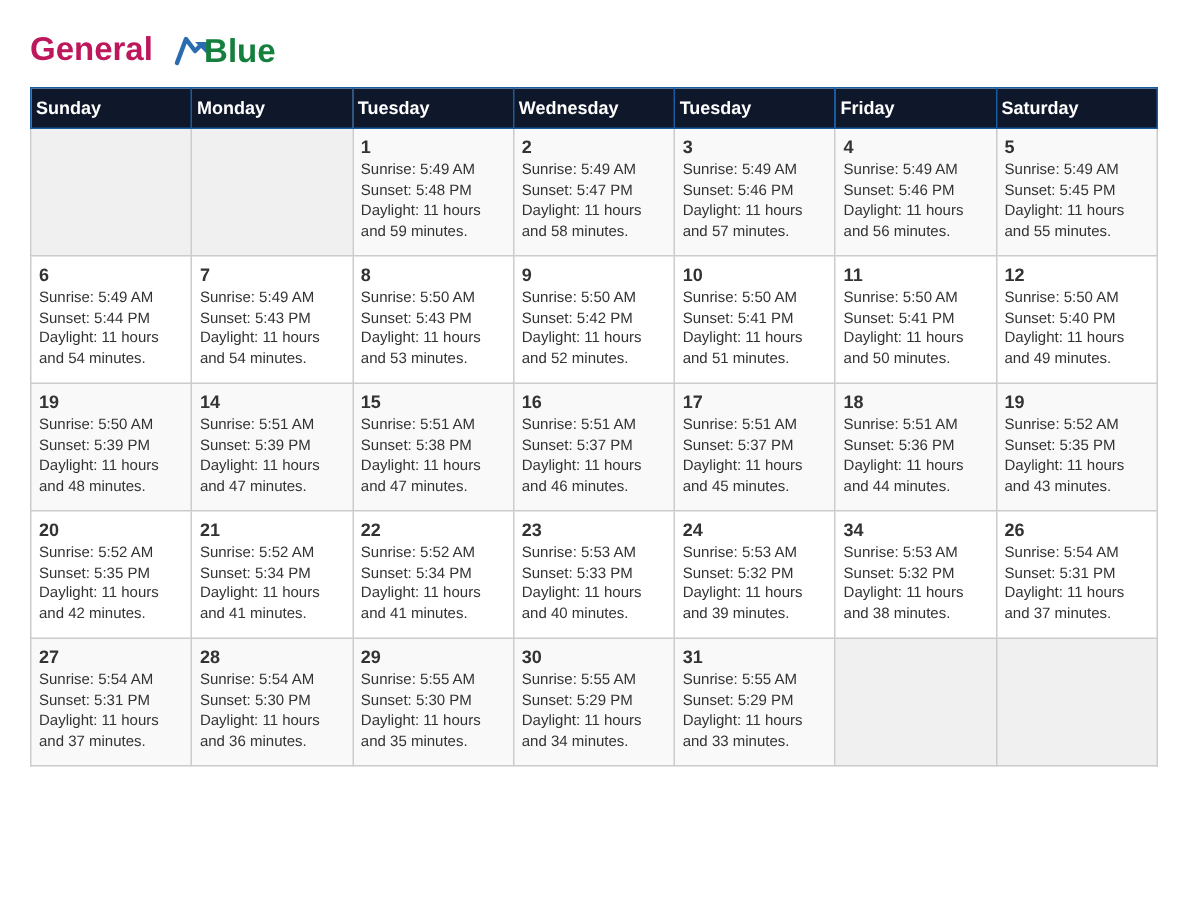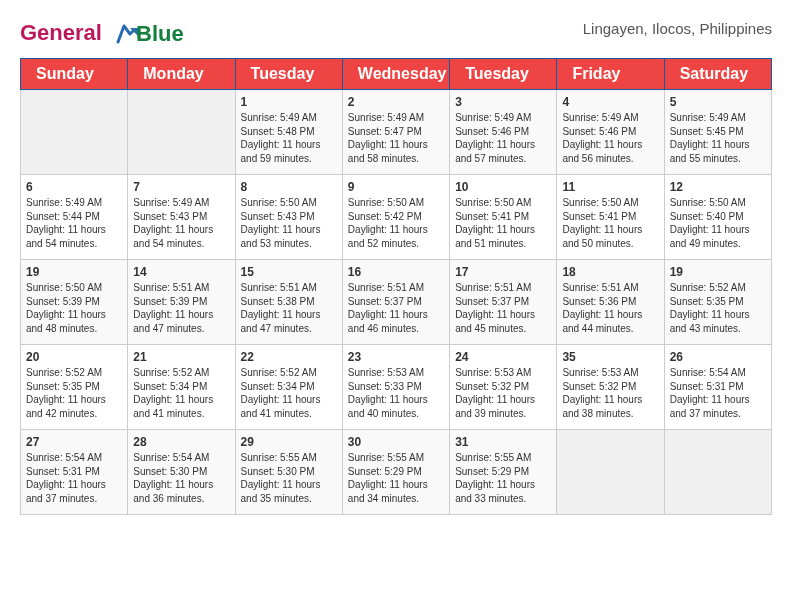--- a/index.html
+++ b/index.html
@@ -31,25 +31,25 @@
     .location {
       font-size: 15px;
       color: #555;
     }
     table {
       width: 100%;
       border-collapse: collapse;
       table-layout: fixed;
     }
     thead tr th {
-      background-color: #ef4444;
+      background-color: #0f172a;
       color: #fff;
-      font-size: 16px;
+      font-size: 12px;
       font-weight: bold;
-      padding: 6px 15px;
+      padding: 6px 3px;
       text-align: left;
       border: 1px solid #1a5a9e;
     }
     tbody tr td {
       vertical-align: top;
       padding: 5px 5px;
       font-size: 10px;
       color: #333;
       border: 1px solid #ccc;
       height: 85px;
@@ -84,21 +84,20 @@
           <svg width="28" height="28" viewBox="0 0 28 28" style="vertical-align:middle;margin-left:2px;">
             <path d="M8 22 L14 6 L20 14 L24 10" stroke="#2b6cb0" stroke-width="3" fill="none" stroke-linecap="round" stroke-linejoin="round"></path>
             <polygon points="20,8 28,8 28,16" fill="#2b6cb0"></polygon>
           </svg>
         </div>
         <div style="font-size:22px;font-weight:bold;color:#15803d;line-height:1.1;margin-left:-2px;">Blue</div>
       </div>
     </div>
   </div>
   <div class="title-block">
-    <div class="location">Lingayen, Ilocos, Philippines</div>
   </div>
 </div>
 
 <table>
   <thead>
     <tr>
     <th>Sunday</th>
         <th>Monday</th>
         <th>Tuesday</th>
         <th>Wednesday</th>
@@ -207,21 +206,21 @@
         </td>
         <td>
           <span class="day-number">23</span>
           <div class="cell-content">Sunrise: 5:53 AM<br>Sunset: 5:33 PM<br>Daylight: 11 hours and 40 minutes.</div>
         </td>
         <td>
           <span class="day-number">24</span>
           <div class="cell-content">Sunrise: 5:53 AM<br>Sunset: 5:32 PM<br>Daylight: 11 hours and 39 minutes.</div>
         </td>
         <td>
-          <span class="day-number">35</span>
+          <span class="day-number">34</span>
           <div class="cell-content">Sunrise: 5:53 AM<br>Sunset: 5:32 PM<br>Daylight: 11 hours and 38 minutes.</div>
         </td>
         <td>
           <span class="day-number">26</span>
           <div class="cell-content">Sunrise: 5:54 AM<br>Sunset: 5:31 PM<br>Daylight: 11 hours and 37 minutes.</div>
         </td>
       </tr>
       <tr>
         <td>
           <span class="day-number">27</span>

